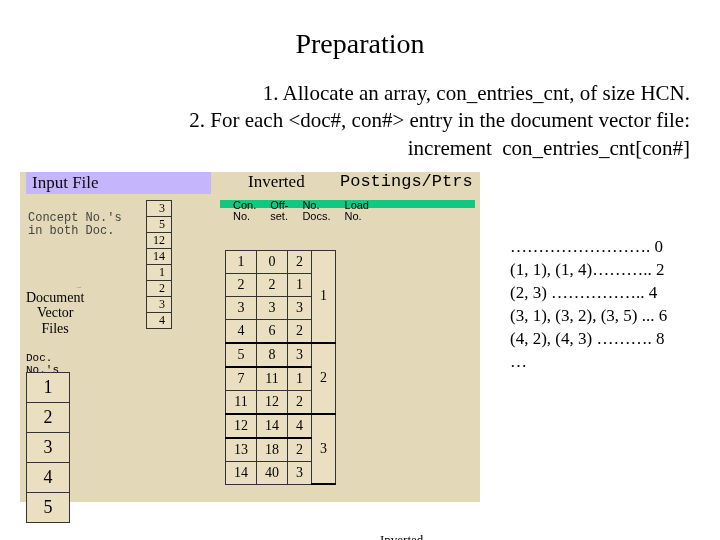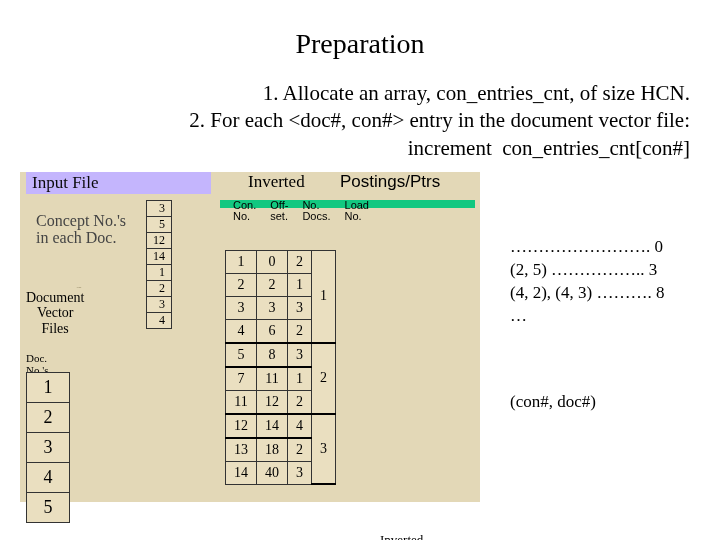--- a/index.html
+++ b/index.html
@@ -47,58 +47,58 @@
     position: absolute;
     left: 6px; top: 0; width: 185px; height: 115px;
     background: #e3d8b7;
   }
   .input-file .hdr {
     background: #c4b5fd; color: #0a0a0a;
     font-family: Georgia, serif;
     padding: 1px 6px; font-size: 17px;
   }
   .input-file .sub {
-    position: absolute; left: 10px; top: 40px;
-    font-size: 16px; color: #444;
-    font-family: Liberation Serif, serif; line-height: 1.1;
+    position: absolute; left: 2px; top: 40px;
+    font-size: 12px; color: #444;
+    font-family: Liberation Mono, monospace; line-height: 1.1;
   }
   .input-file table.nums {
     position: absolute; left: 120px; top: 28px;
     border-collapse: collapse; font-size: 12px;
     background: #eadfc0;
   }
   .input-file table.nums td {
     border: 1px solid #333; padding: 0 6px; text-align: right;
   }
   .dv-label {
     position: absolute; left: 6px; top: 118px;
     font-size: 14px; font-family: Georgia, serif;
     line-height: 1.1;
     text-align: center;
   }
   .doc-nos {
     position: absolute; left: 6px; top: 180px;
-    font-size: 11px; font-family: Liberation Serif, serif;
+    font-size: 11px; font-family: Liberation Mono, monospace;
   }
   .doc-table {
     position: absolute; left: 6px; top: 200px;
     border-collapse: collapse; font-size: 18px;
     background: #eadfc0;
   }
   .doc-table td {
     border: 1px solid #333; width: 30px; text-align: center;
     padding: 4px 6px;
   }
   .concept-hdr {
     position: absolute; left: 228px; top: 0;
     font-family: Georgia, serif; font-size: 17px;
   }
   .postings-hdr {
     position: absolute; left: 320px; top: 0;
-    font-family: Liberation Sans, sans-serif; font-size: 17px;
+    font-family: Liberation Mono, monospace; font-size: 17px;
   }
   .green-line {
     position: absolute; left: 200px; top: 28px;
     width: 255px; height: 8px; background: #12c880;
   }
   .col-hdrs {
     position: absolute; left: 205px; top: 26px;
     font-size: 11px; font-family: Liberation Sans, sans-serif; line-height: 1.0;
   }
   .col-hdrs td { padding: 0 6px; vertical-align: top; }
@@ -151,21 +151,21 @@
 
 11.     for (i = number_of_cluste
           Merge the two close
           using the relation cho</div>
   </div>
 
   <div class="input-file">
     <div class="hdr">Input File</div>
     <div class="sub">
       <span>Concept No.'s</span><br>
-      <span>in each Doc.</span>
+      <span>in both Doc.</span>
     </div>
     <table class="nums">
       <tbody>
           <tr>
             <td>3</td>
           </tr>
       <tr>
             <td>5</td>
           </tr>
       <tr>
@@ -289,18 +289,19 @@
           <td>40</td>
           <td>3</td>
         </tr>
   </tbody>
     </table>
 
   <div class="inverted-label">Inverted</div>
 
   <div class="side-text">
     <div class="row">……………………. 0</div>
-    <div class="row">(2, 5) …………….. 3</div>
+    <div class="row">(1, 1), (1, 4)……….. 2</div>
+    <div class="row">(2, 3) …………….. 4</div>
+    <div class="row">(3, 1), (3, 2), (3, 5) ... 6</div>
     <div class="row">(4, 2), (4, 3) ………. 8</div>
     <div class="row">…</div>
   </div>
-  <div class="legend">(con#, doc#)</div>
 </div>
 
 </body></html>

